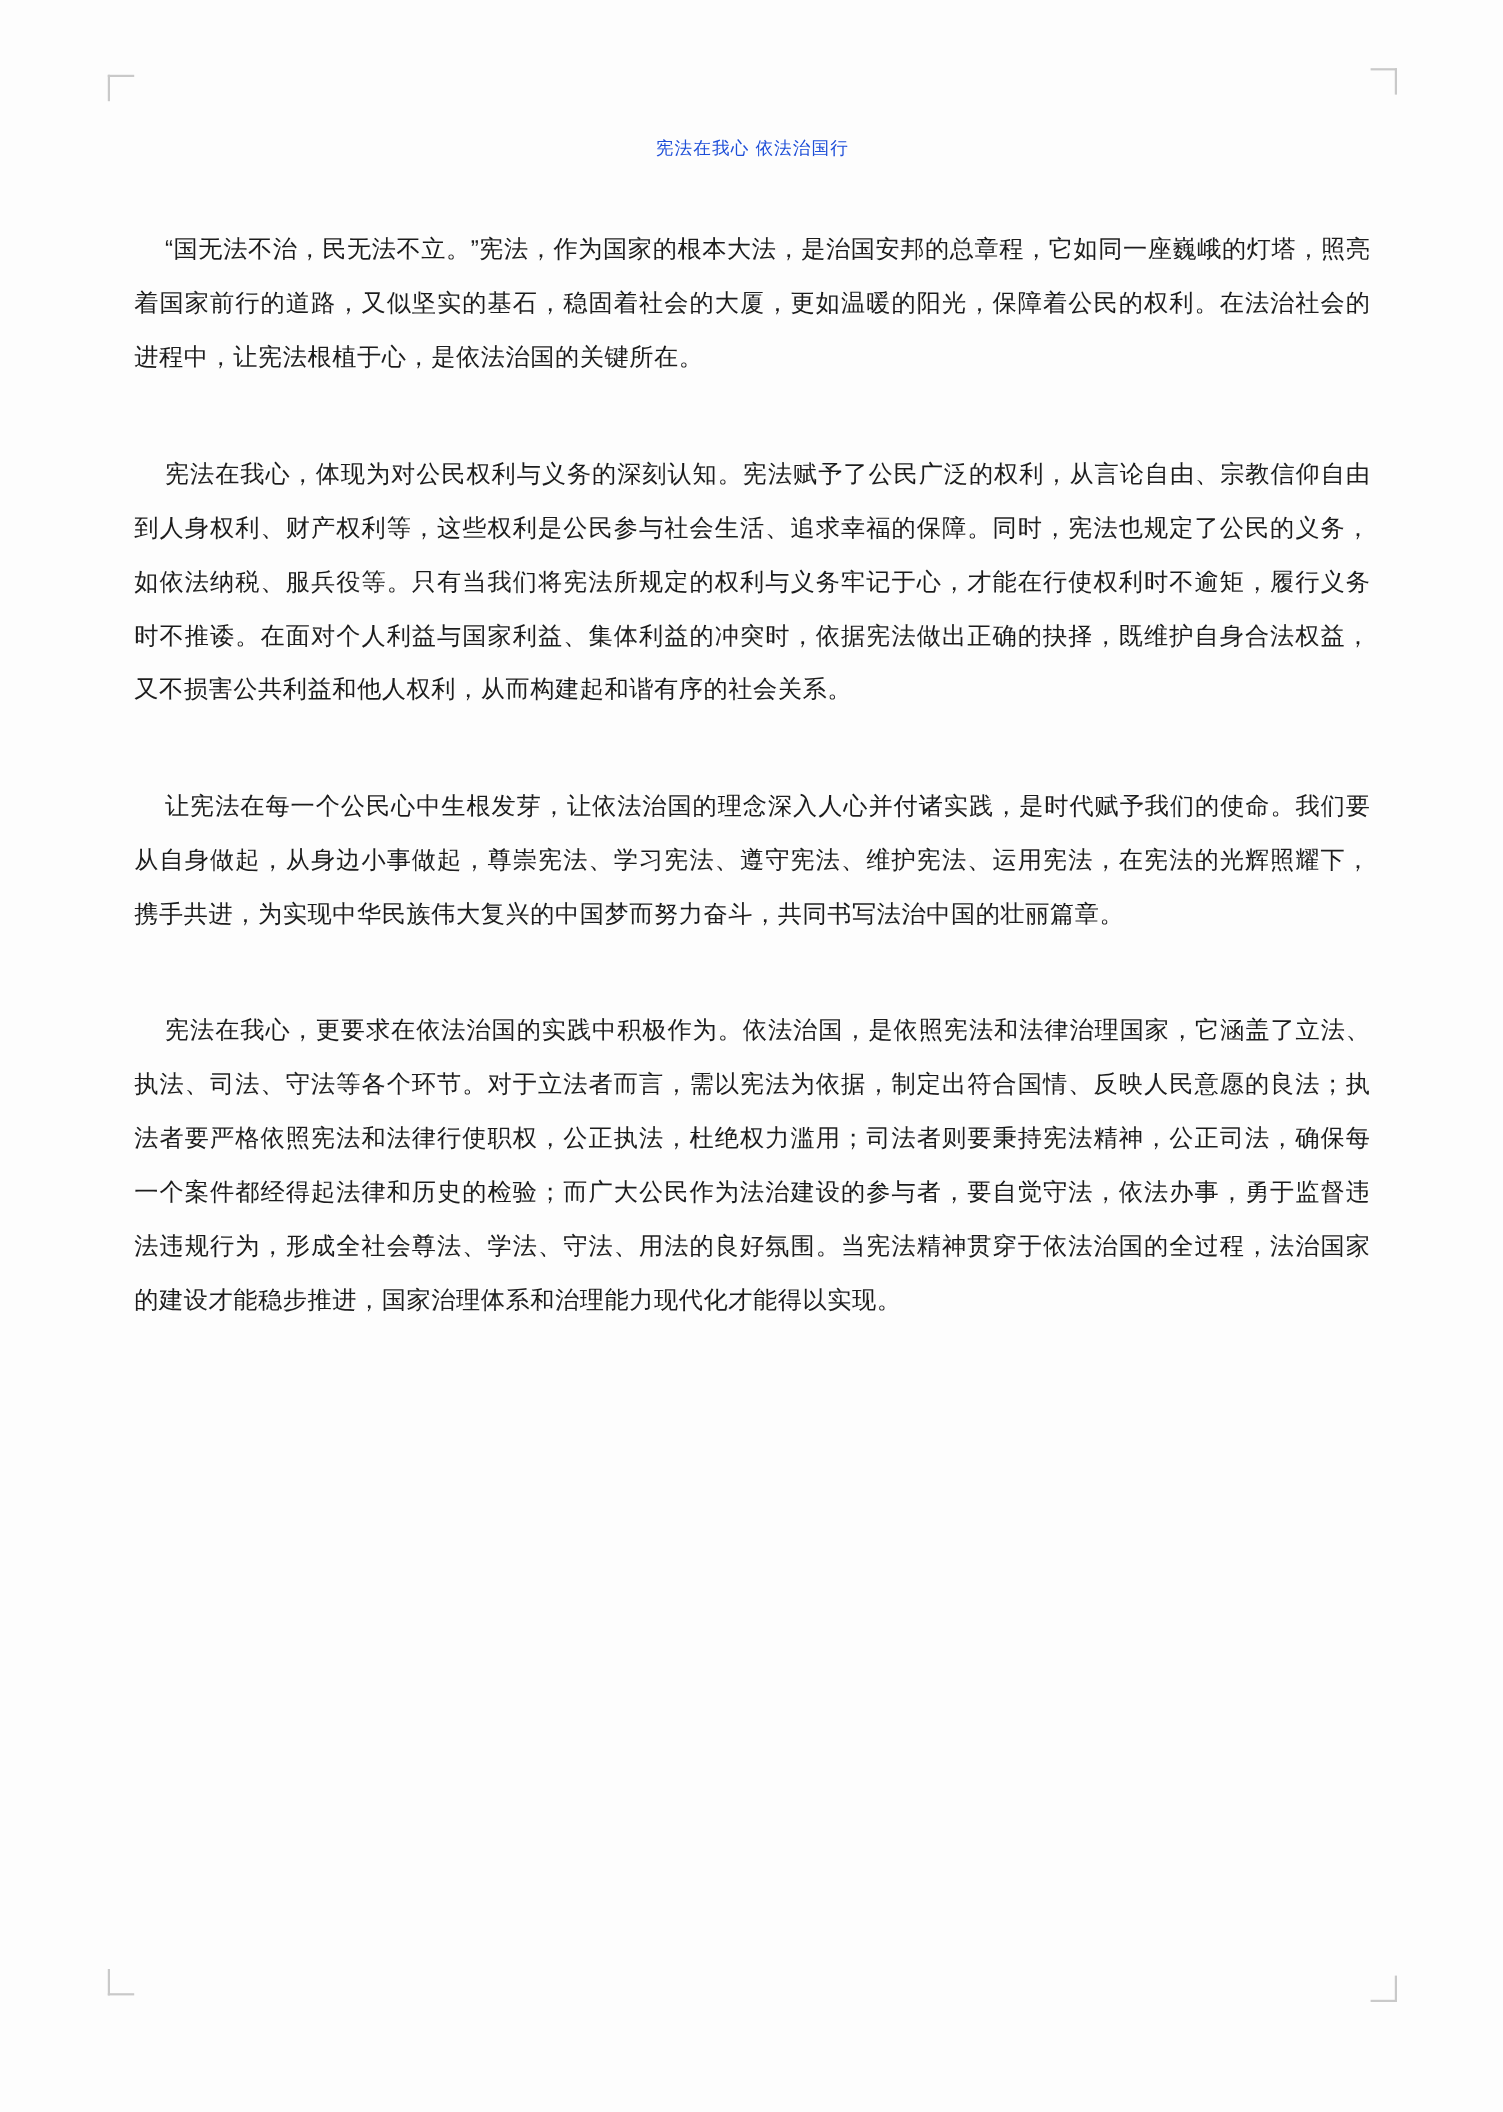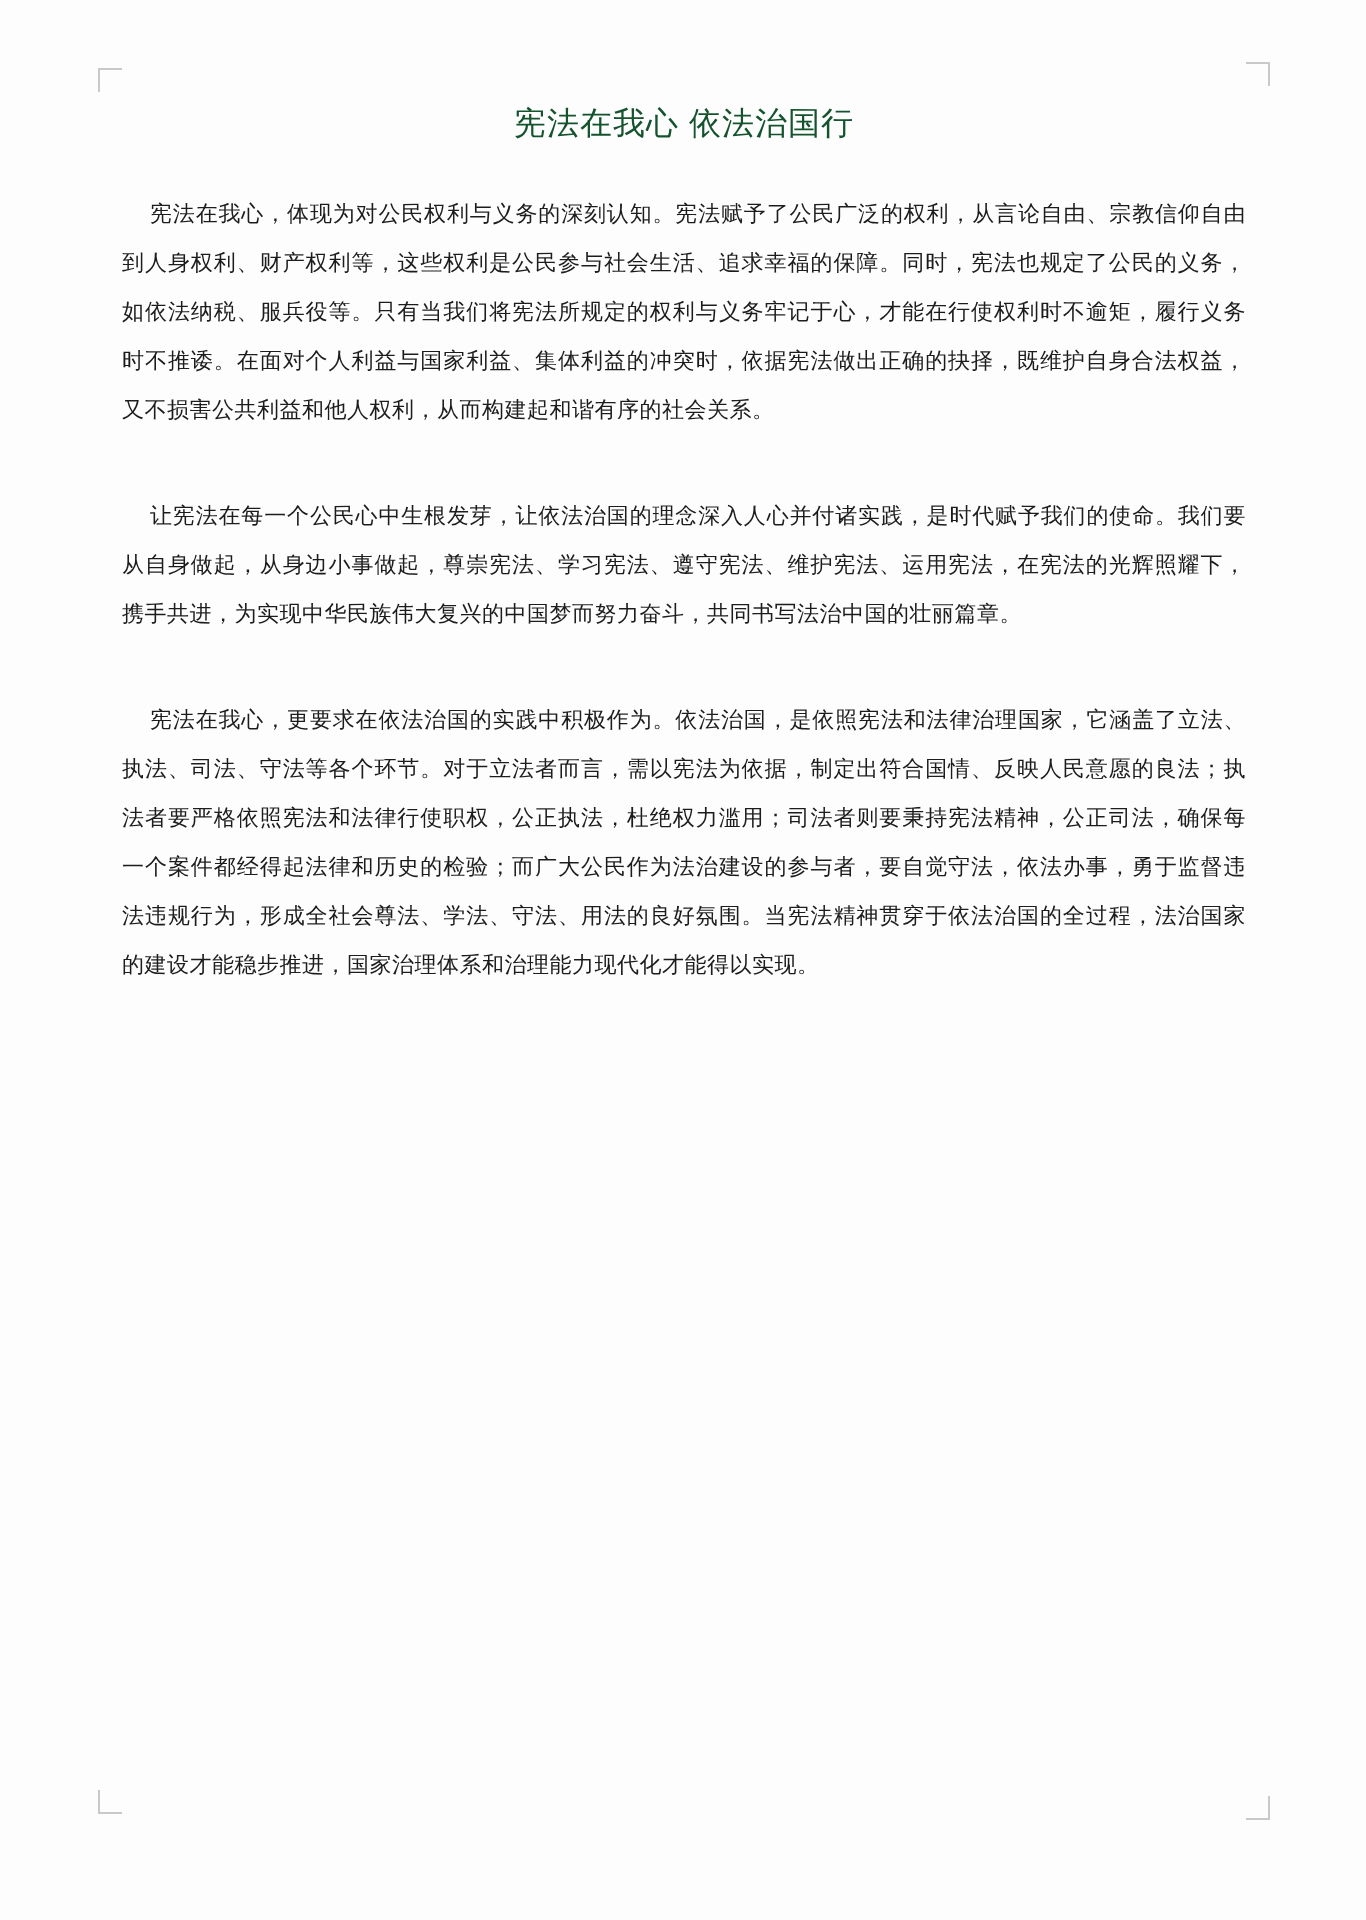--- a/index.html
+++ b/index.html
@@ -32,27 +32,27 @@
   
   .content {
     position: absolute;
     left: 122px;
     top: 0;
     width: 1124px;
     padding-top: 104px;
     color: #1c1c1c;
   }
   .doc-title {
-    font-size: 32px;
+    font-size: 16px;
     font-weight: 500;
     line-height: 30px;
     text-align: center;
-    margin: 4px 0 51px 0;
+    margin: 17px 0 51px 0;
     letter-spacing: 1px;
-    color: #14532d;
+    color: #1d4ed8;
   }
   .doc-paragraph {
     font-size: 22px;
     line-height: 49px;
     margin: 0 0 57px 0;
     text-align: justify;
     text-justify: inter-character;
     text-indent: 28px;
     letter-spacing: 0.5px;
     word-break: break-all;
@@ -67,20 +67,21 @@
 <div class="page">
 
   <div class="crop tl"></div>
   <div class="crop tr"></div>
   <div class="crop bl"></div>
   <div class="crop br"></div>
 
   <div class="content">
     <h1 class="doc-title">宪法在我心 依法治国行</h1>
 
+    <p class="doc-paragraph">“国无法不治，民无法不立。”宪法，作为国家的根本大法，是治国安邦的总章程，它如同一座巍峨的灯塔，照亮着国家前行的道路，又似坚实的基石，稳固着社会的大厦，更如温暖的阳光，保障着公民的权利。在法治社会的进程中，让宪法根植于心，是依法治国的关键所在。</p>
 
 
     <p class="doc-paragraph">宪法在我心，体现为对公民权利与义务的深刻认知。宪法赋予了公民广泛的权利，从言论自由、宗教信仰自由到人身权利、财产权利等，这些权利是公民参与社会生活、追求幸福的保障。同时，宪法也规定了公民的义务，如依法纳税、服兵役等。只有当我们将宪法所规定的权利与义务牢记于心，才能在行使权利时不逾矩，履行义务时不推诿。在面对个人利益与国家利益、集体利益的冲突时，依据宪法做出正确的抉择，既维护自身合法权益，又不损害公共利益和他人权利，从而构建起和谐有序的社会关系。</p>
 
     <p class="doc-paragraph">让宪法在每一个公民心中生根发芽，让依法治国的理念深入人心并付诸实践，是时代赋予我们的使命。我们要从自身做起，从身边小事做起，尊崇宪法、学习宪法、遵守宪法、维护宪法、运用宪法，在宪法的光辉照耀下，携手共进，为实现中华民族伟大复兴的中国梦而努力奋斗，共同书写法治中国的壮丽篇章。</p>
 
     <p class="doc-paragraph">宪法在我心，更要求在依法治国的实践中积极作为。依法治国，是依照宪法和法律治理国家，它涵盖了立法、执法、司法、守法等各个环节。对于立法者而言，需以宪法为依据，制定出符合国情、反映人民意愿的良法；执法者要严格依照宪法和法律行使职权，公正执法，杜绝权力滥用；司法者则要秉持宪法精神，公正司法，确保每一个案件都经得起法律和历史的检验；而广大公民作为法治建设的参与者，要自觉守法，依法办事，勇于监督违法违规行为，形成全社会尊法、学法、守法、用法的良好氛围。当宪法精神贯穿于依法治国的全过程，法治国家的建设才能稳步推进，国家治理体系和治理能力现代化才能得以实现。</p>
   </div>
 
 </div>

